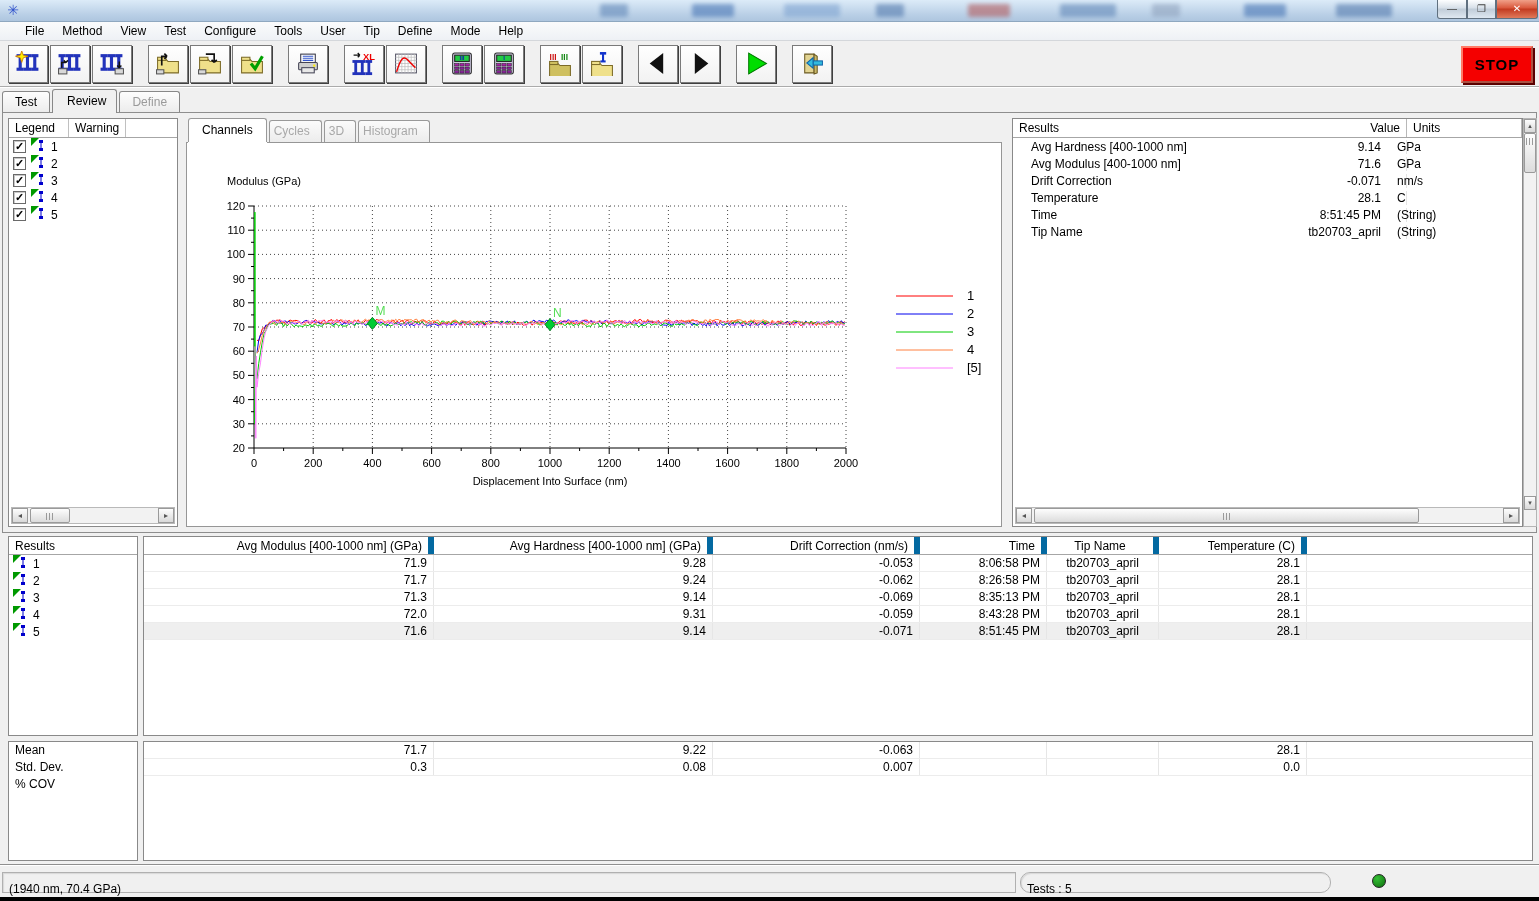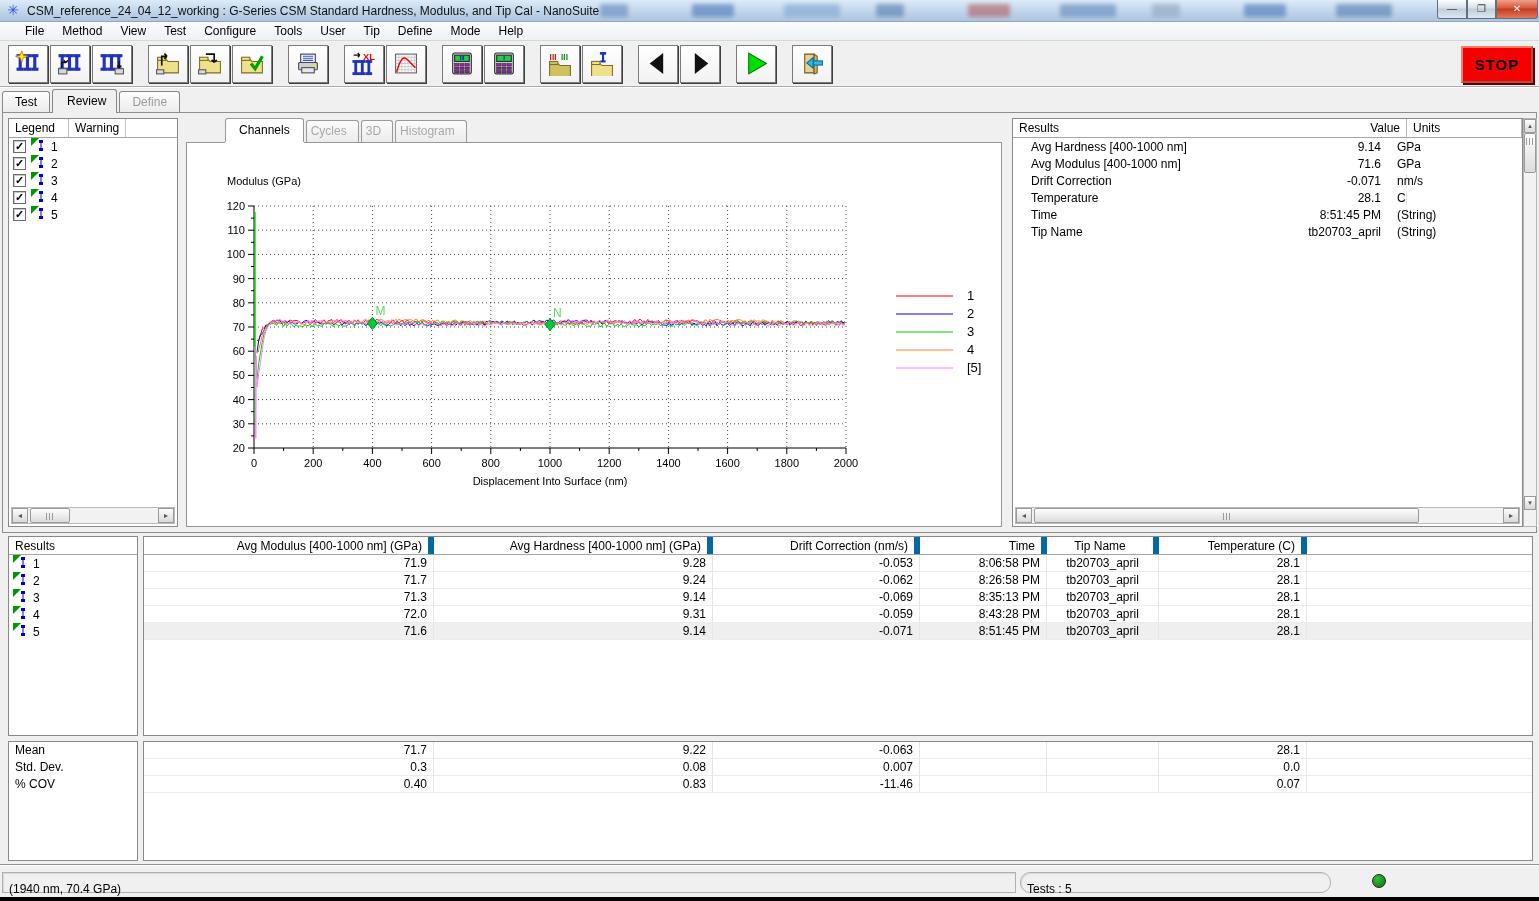--- a/index.html
+++ b/index.html
@@ -41,21 +41,21 @@
   
   #legend-panel{left:8px;top:118px;width:170px;height:409px;background:#fff;border:1px solid #898989;}
   #legend-header{display:flex;border-bottom:1px solid #a6a6a6;height:19px;}
   #legend-header .hc{padding:2px 6px;border-right:1px solid #c0c0c0;}
   #legend-header .hc:first-child{width:60px;}
   .legend-row{display:flex;align-items:center;height:17px;padding-left:4px;}
   .cbx{width:13px;height:13px;background:#fff;border:1px solid #6a6a6a;box-shadow:inset 1px 1px 0 #c8c8c8;font-size:11px;line-height:11px;text-align:center;font-weight:bold;margin-right:5px;}
   .tip-ic{margin-right:6px;}
 
   
-  #chart-tabs{left:188px;top:118px;height:24px;display:flex;align-items:flex-end;margin-left:37px;}
+  #chart-tabs{left:188px;top:118px;height:24px;display:flex;align-items:flex-end;}
   .ctab{border:1px solid #999;border-bottom:none;border-radius:3px 3px 0 0;background:linear-gradient(#fbfbfb,#ececec);padding:3px 11px 4px 4px;margin-right:2px;}
   .ctab.active{background:#fff;padding:4px 13px 5px 13px;box-shadow:0 1px 0 #fff;z-index:5;position:relative;}
   .ctab.disabled{color:#a8a8a8;}
   #chart-box{left:186px;top:142px;width:816px;height:385px;background:#fff;border:1px solid #969696;border-top:1px solid #969696;}
   #chart-svg{position:absolute;left:0;top:0;}
 
   
   #results-panel{left:1012px;top:118px;width:511px;height:409px;background:#fff;border:1px solid #898989;}
   #rp-header{display:flex;height:19px;border-bottom:1px solid #a6a6a6;}
   #rp-header .hc{padding:2px 6px;}
@@ -99,21 +99,20 @@
   #status-tests{left:1020px;width:311px;border-radius:10px;}
   #status-ind-zone{left:1334px;width:203px;border:none;box-shadow:none;}
   #status-indicator{position:absolute;left:38px;top:2px;width:14px;height:14px;border-radius:50%;background:radial-gradient(circle at 35% 30%,#35c035,#0f6f0f);border:1px solid #222;}
   #bottom-strip{left:0;top:897px;width:1539px;height:4px;background:#000;}
 </style>
 </head>
 <body>
 
 <div class="abs" id="titlebar">
   <div class="abs" id="app-icon">✳</div>
-  <div class="abs" id="window-title">CSM_reference_24_04_12_working : G-Series CSM Standard Hardness, Modulus, and Tip Cal - NanoSuite</div>
   <div id="ghosts">
       <div class="ghost abs" style="left: 600px; width: 28px; background: rgb(90, 130, 180);"></div>
       <div class="ghost abs" style="left: 692px; width: 42px; background: rgb(61, 109, 176);"></div>
       <div class="ghost abs" style="left: 784px; width: 56px; background: rgb(122, 160, 207);"></div>
       <div class="ghost abs" style="left: 876px; width: 28px; background: rgb(74, 114, 168);"></div>
       <div class="ghost abs" style="left: 968px; width: 42px; background: rgb(176, 80, 80);"></div>
       <div class="ghost abs" style="left: 1060px; width: 56px; background: rgb(90, 130, 180);"></div>
       <div class="ghost abs" style="left: 1152px; width: 28px; background: rgb(140, 159, 186);"></div>
       <div class="ghost abs" style="left: 1244px; width: 42px; background: rgb(61, 109, 176);"></div>
       <div class="ghost abs" style="left: 1336px; width: 56px; background: rgb(74, 114, 168);"></div>
@@ -751,29 +750,20 @@
     </div>
     <div class="dt-row">
       <div class="c col0">0.3</div>
       <div class="c col1">0.08</div>
       <div class="c col2">0.007</div>
       <div class="c col3"></div>
       <div class="c col4"></div>
       <div class="c col5">0.0</div>
       <div class="c colfill"></div>
     </div>
-    <div class="dt-row">
-      <div class="c col0">0.40</div>
-      <div class="c col1">0.83</div>
-      <div class="c col2">-11.46</div>
-      <div class="c col3"></div>
-      <div class="c col4"></div>
-      <div class="c col5">0.07</div>
-      <div class="c colfill"></div>
-    </div>
   </div>
 
 <div class="abs" id="status-sep"></div>
 <div class="abs" id="statusbar">
   <div class="status-sec" id="status-coords">(1940 nm, 70.4 GPa)</div>
   <div class="status-sec" id="status-tests">Tests : 5</div>
   <div class="status-sec" id="status-ind-zone">
     <div id="status-indicator"></div>
   </div>
 </div>

